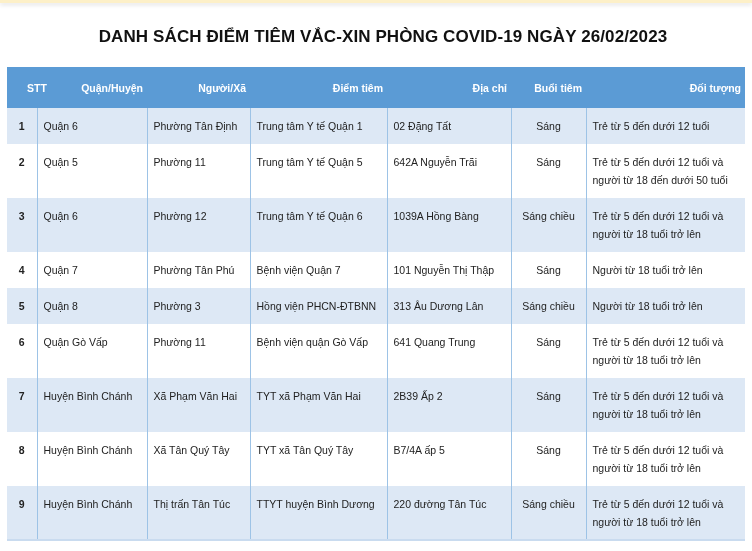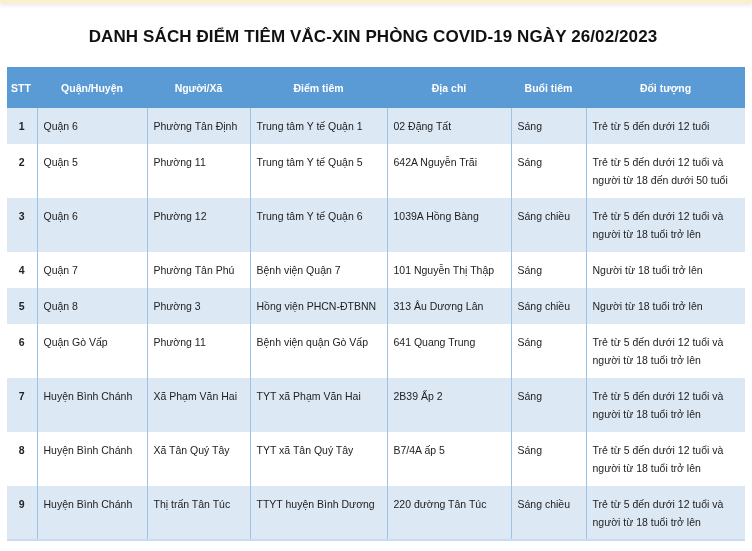--- a/index.html
+++ b/index.html
@@ -18,21 +18,21 @@
     .top-strip {
       position: absolute;
       left: 0; top: 0;
       width: 752px;
       height: 3px;
       background: #fdf0c8;
       box-shadow: 0 2px 4px rgba(0,0,0,0.12);
     }
     .title {
       position: absolute;
-      left: 0; top: 27px;
+      left: 10px; top: 27px;
       width: 740px;
       text-align: center;
       font-size: 17px;
       font-weight: bold;
       color: #111;
       letter-spacing: 0.1px;
       padding-left: 6px;
       box-sizing: border-box;
     }
     table {
@@ -43,40 +43,40 @@
       border-collapse: collapse;
       table-layout: fixed;
       font-size: 10.5px;
     }
     th {
       background: #5b9bd5;
       color: #ffffff;
       font-weight: bold;
       height: 41px;
       padding: 0 4px;
-      text-align: center;
+      text-align: right;
       font-size: 10.5px;
       border: none;
     }
-    th.stt-h { text-align: left; padding-left: 4px; }
+    th.stt-h { text-align: left; padding-left: 20px; }
     td {
       border-left: 1px solid #9dc3e6;
       padding: 0 6px;
       vertical-align: top;
       line-height: 18px;
       color: #222;
     }
     td:first-child { border-left: none; }
     tr.odd td { background: #dde8f5; }
     tr.even td { background: #ffffff; }
     tr.h36 td { height: 36px; }
     tr.h54 td { height: 54px; }
     tr td { padding-top: 9px; box-sizing: border-box; }
     td.stt { text-align: center; font-weight: bold; padding-left: 2px; padding-right: 2px; }
-    td.session { }
+    td.session { text-align: center; }
     tbody tr:last-child td { border-bottom: 2px solid #c9dbef; }
   </style>
 </head>
 <body>
 
 <div class="top-strip"></div>
 
 <div class="title">DANH SÁCH ĐIỂM TIÊM VẮC-XIN PHÒNG COVID-19 NGÀY 26/02/2023</div>
 
 <table>

